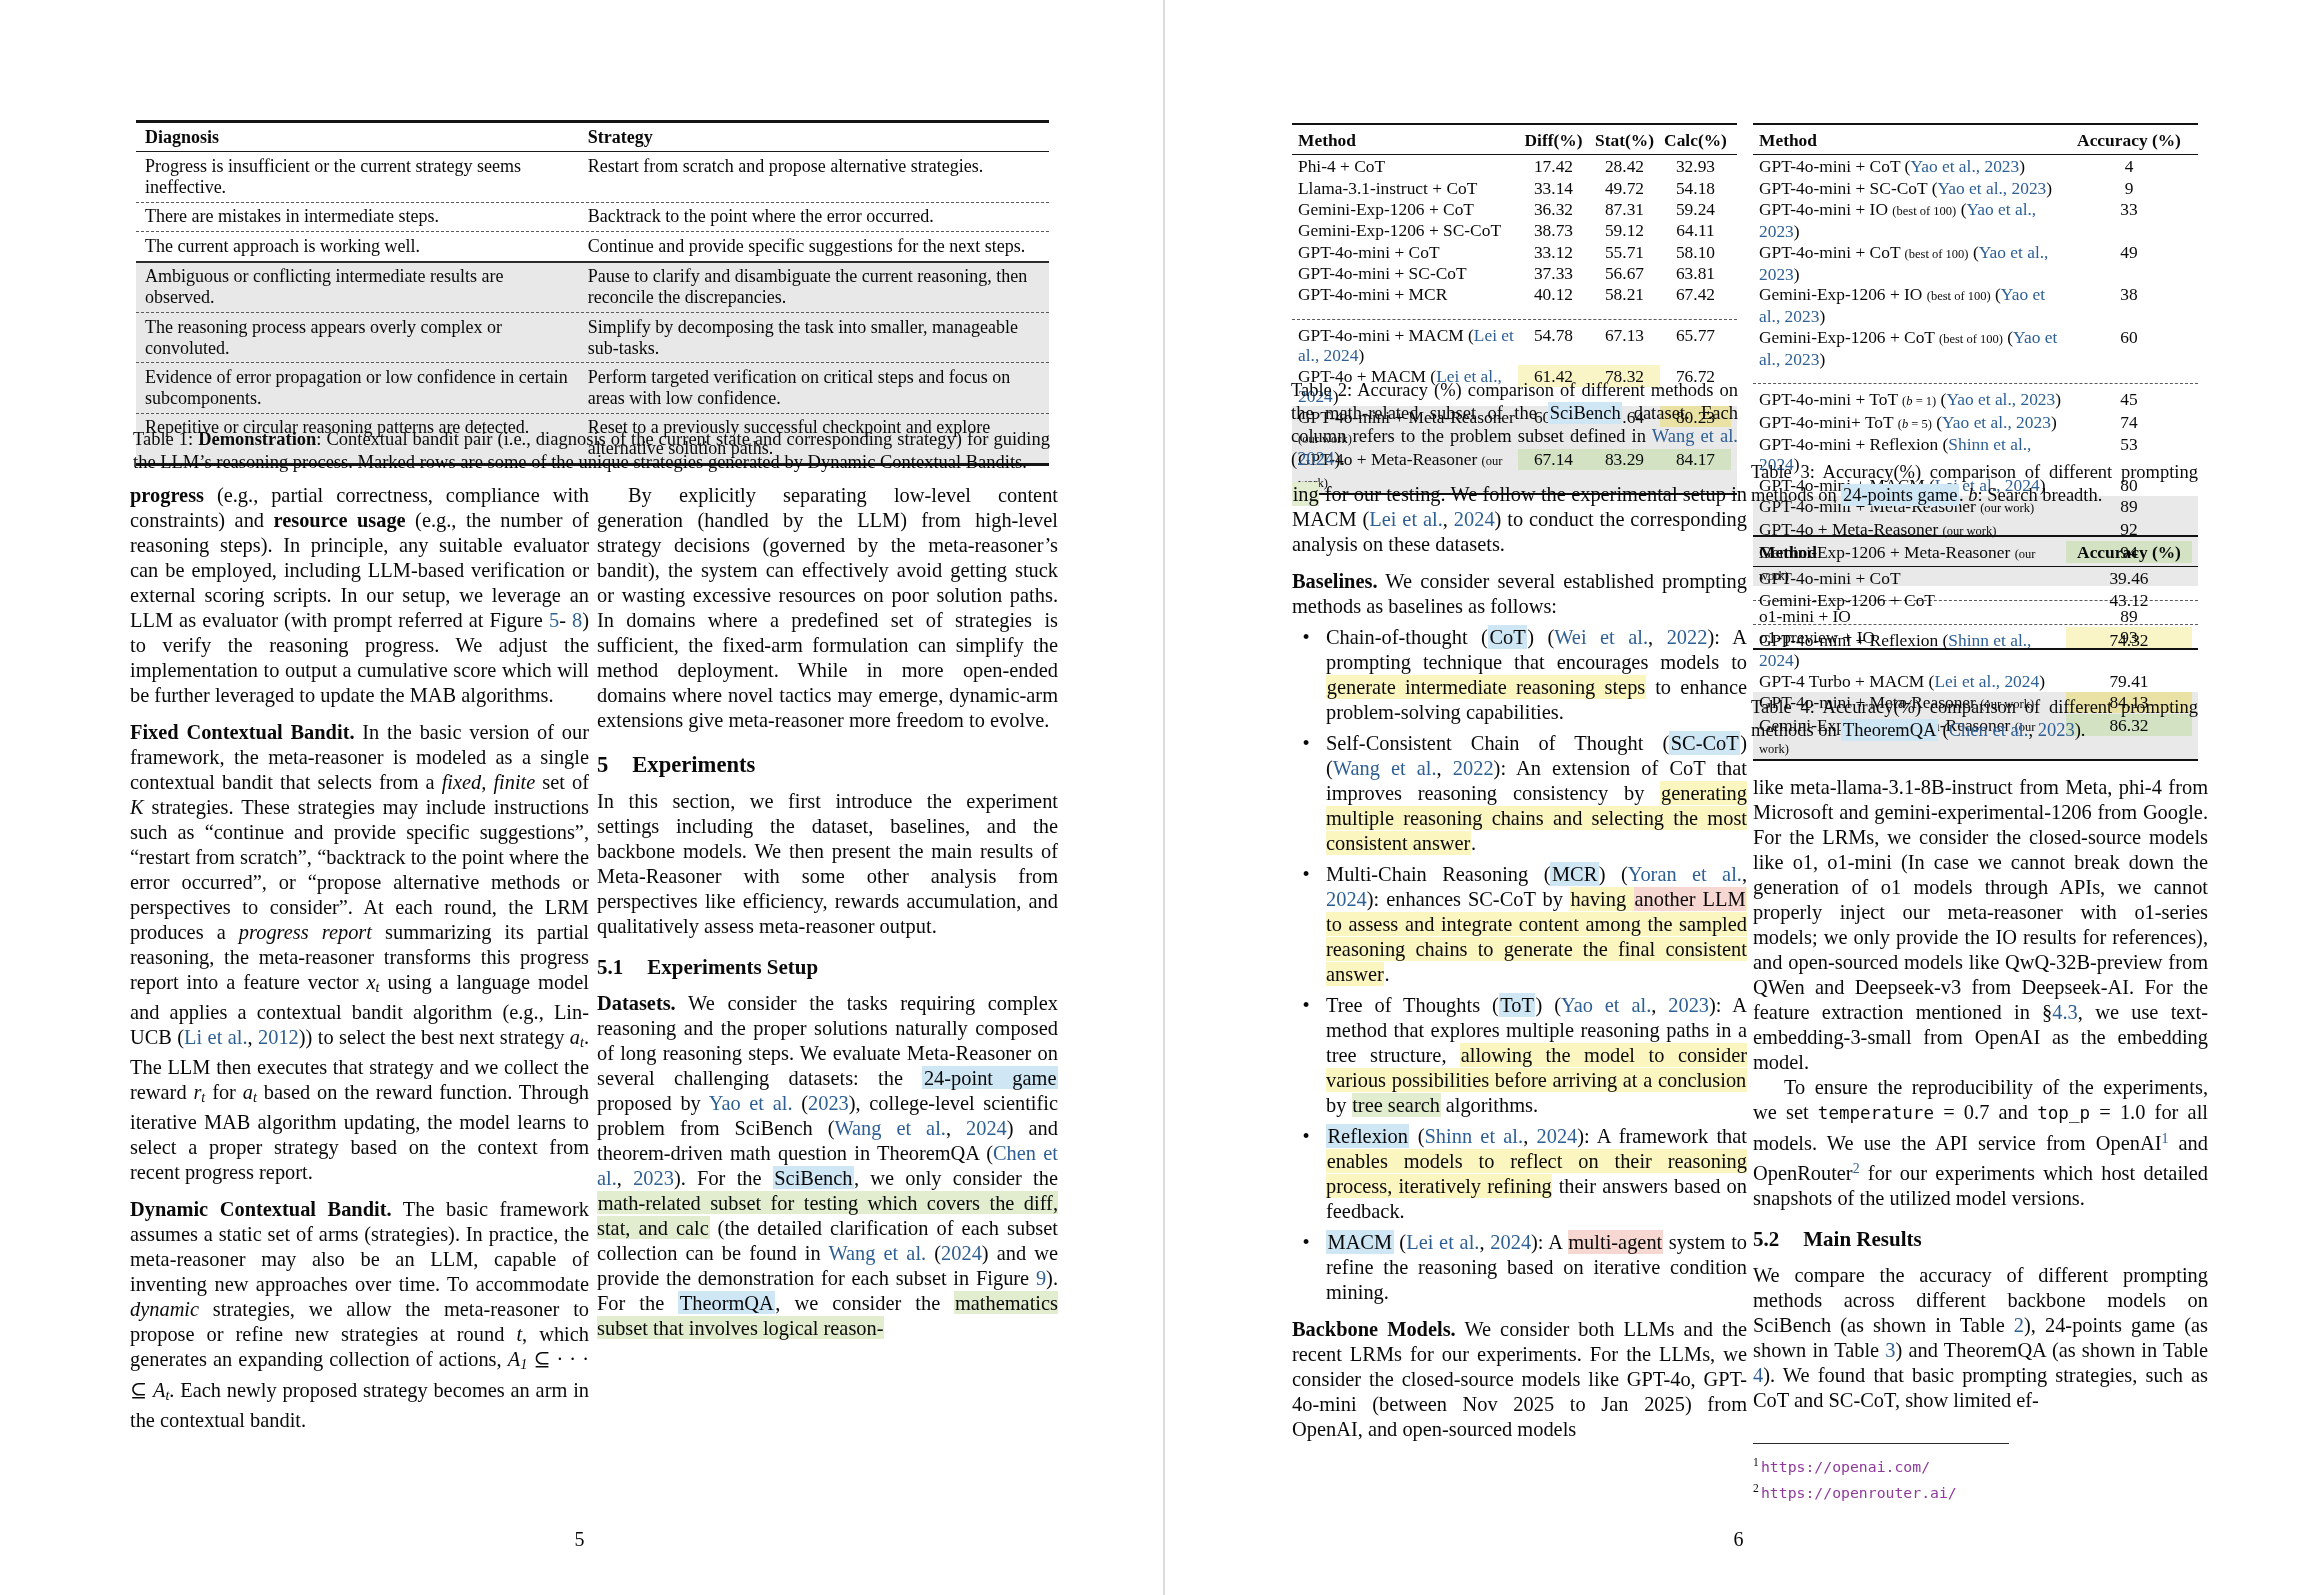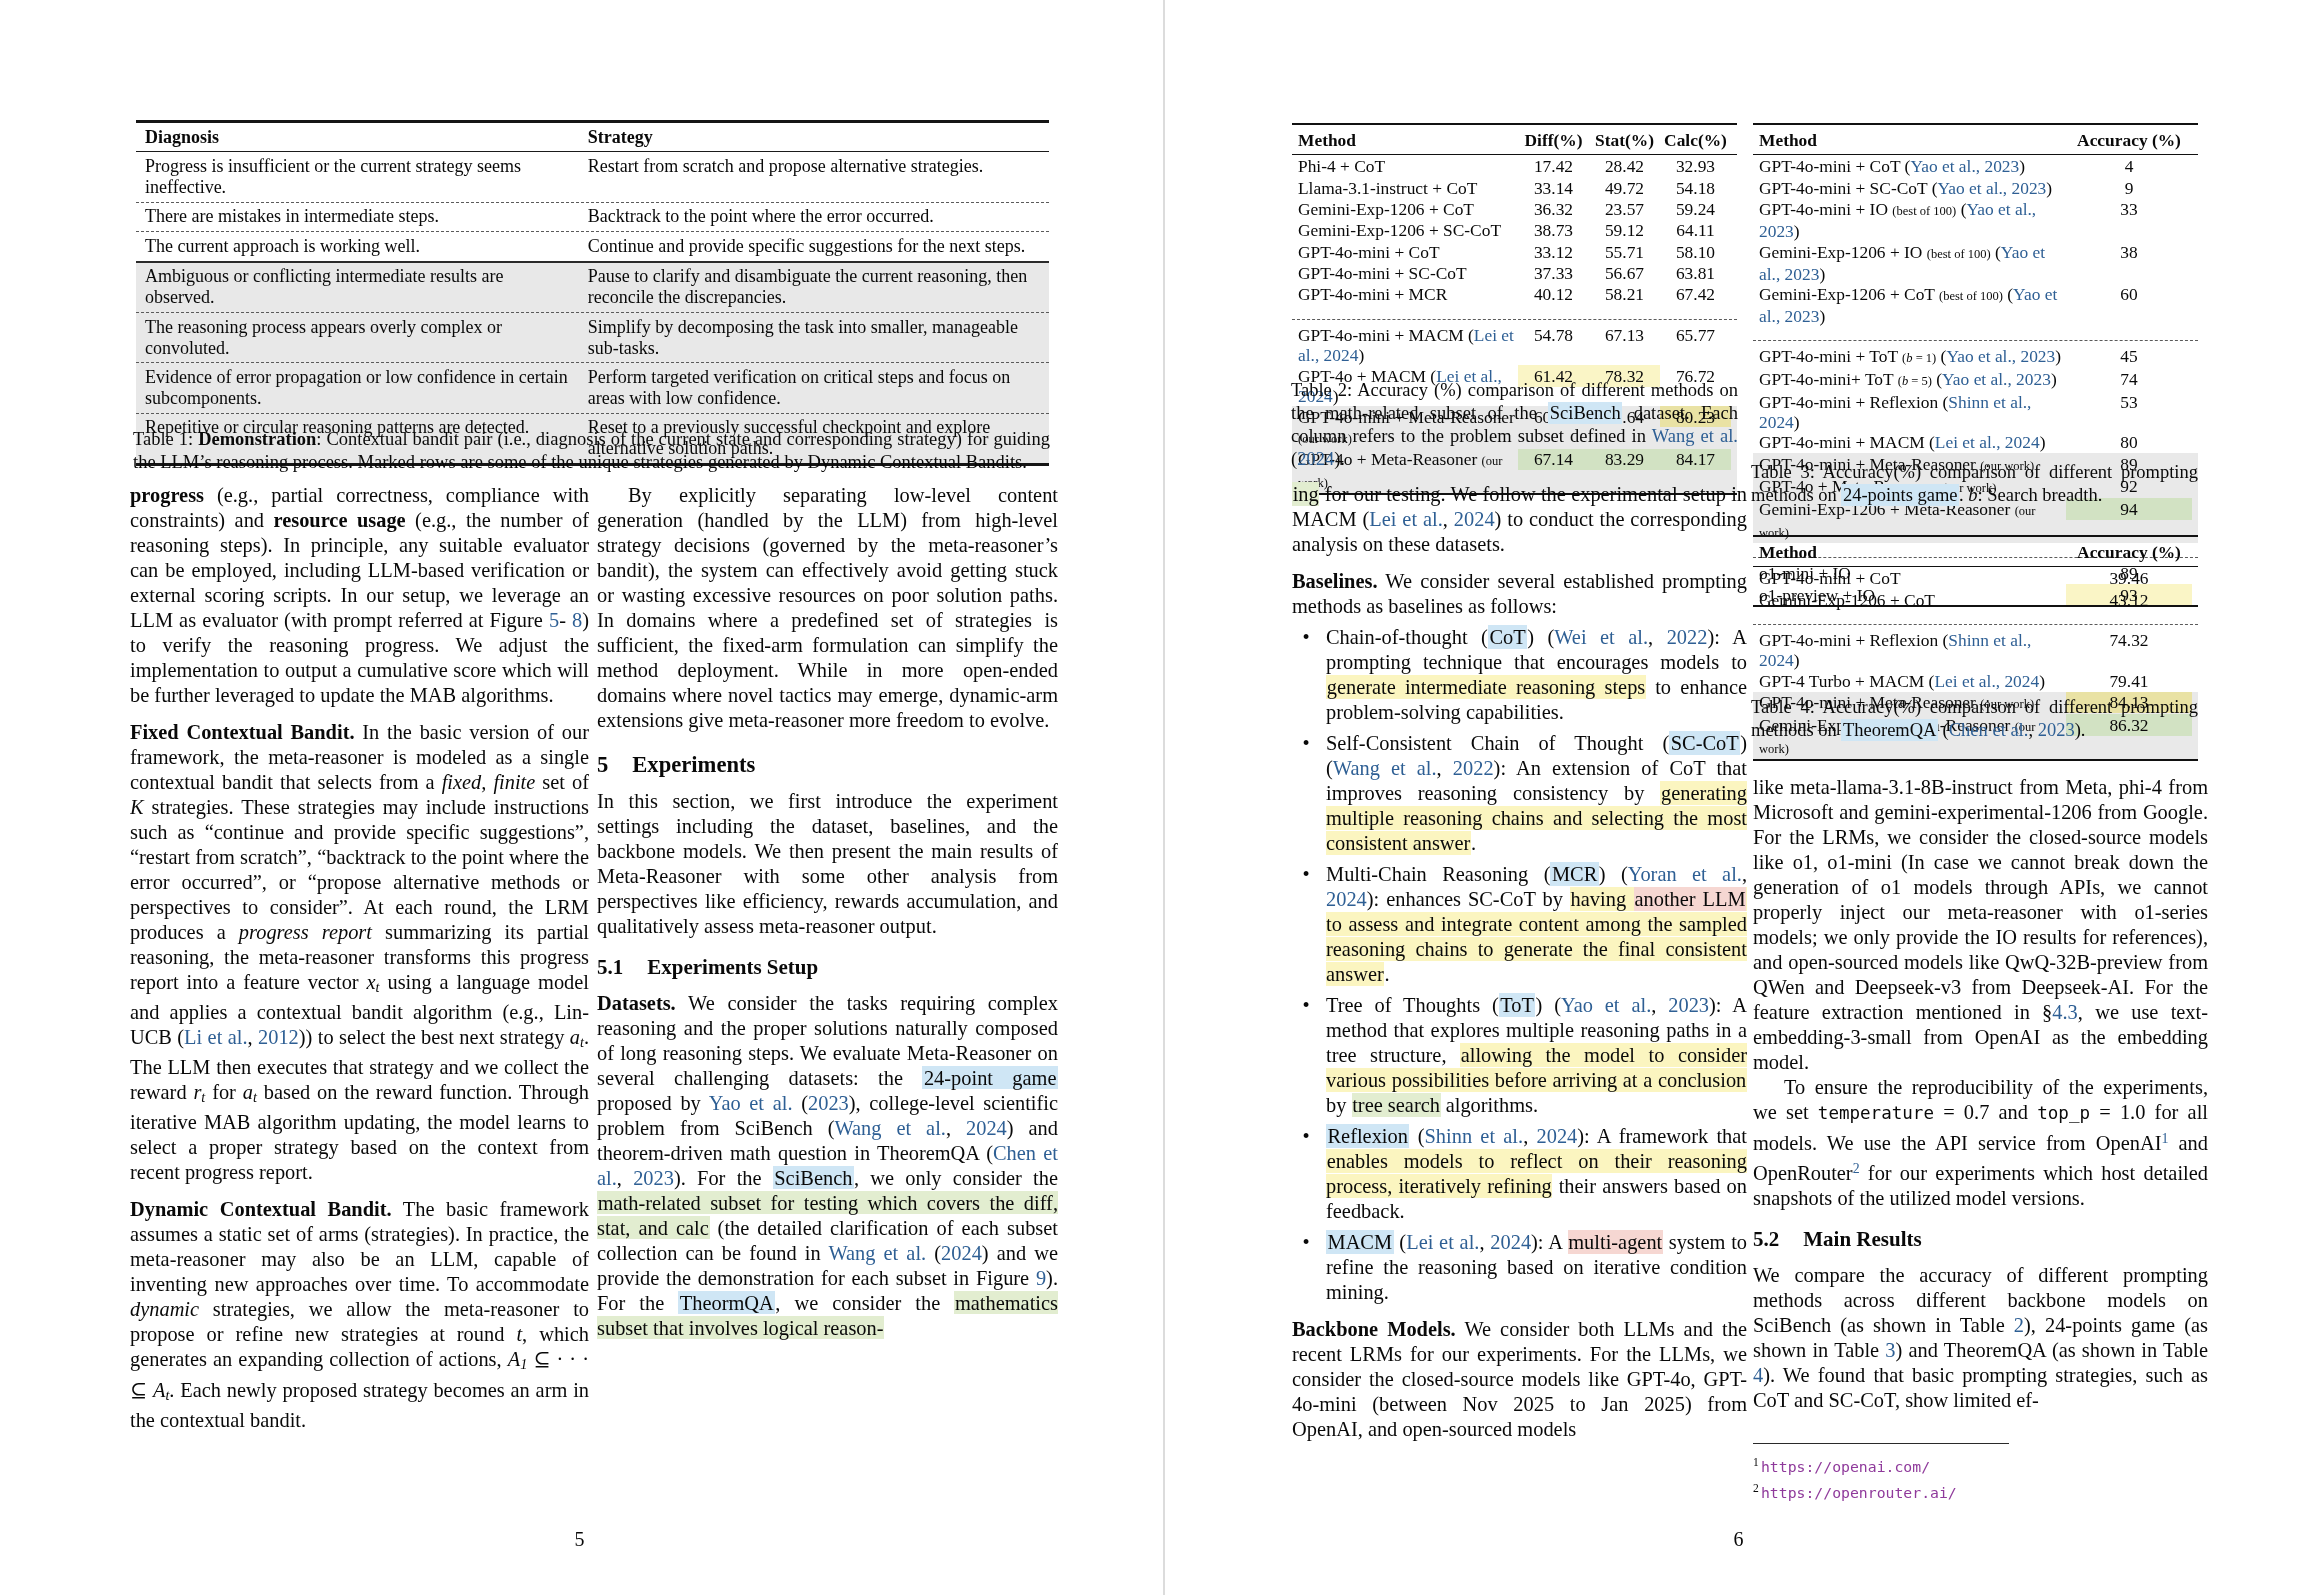--- a/index.html
+++ b/index.html
@@ -143,21 +143,21 @@
       </div>
       <div class="srow">
         <div class="sm-col"><span>Llama-3.1-instruct + CoT</span></div>
         <div class="sv">33.14</div>
         <div class="sv">49.72</div>
         <div class="sv">54.18</div>
       </div>
       <div class="srow">
         <div class="sm-col"><span>Gemini-Exp-1206 + CoT</span></div>
         <div class="sv">36.32</div>
-        <div class="sv">23.57</div>
+        <div class="sv">87.31</div>
         <div class="sv">59.24</div>
       </div>
       <div class="srow">
         <div class="sm-col"><span>Gemini-Exp-1206 + SC-CoT</span></div>
         <div class="sv">38.73</div>
         <div class="sv">59.12</div>
         <div class="sv">64.11</div>
       </div>
       <div class="srow">
         <div class="sm-col"><span>GPT-4o-mini + CoT</span></div>
@@ -228,20 +228,24 @@
       </div>
       <div class="srow">
         <div class="sm-col"><span>GPT-4o-mini + SC-CoT (</span><span class="seg-l">Yao et al., 2023</span><span>)</span></div>
         <div class="sv">9</div>
       </div>
       <div class="srow">
         <div class="sm-col"><span>GPT-4o-mini + IO </span><span class="seg-sm">(best of 100)</span><span> (</span><span class="seg-l">Yao et al., 2023</span><span>)</span></div>
         <div class="sv">33</div>
       </div>
       <div class="srow">
+        <div class="sm-col"><span>GPT-4o-mini + CoT </span><span class="seg-sm">(best of 100)</span><span> (</span><span class="seg-l">Yao et al., 2023</span><span>)</span></div>
+        <div class="sv">49</div>
+      </div>
+      <div class="srow">
         <div class="sm-col"><span>Gemini-Exp-1206 + IO </span><span class="seg-sm">(best of 100)</span><span> (</span><span class="seg-l">Yao et al., 2023</span><span>)</span></div>
         <div class="sv">38</div>
       </div>
       <div class="srow">
         <div class="sm-col"><span>Gemini-Exp-1206 + CoT </span><span class="seg-sm">(best of 100)</span><span> (</span><span class="seg-l">Yao et al., 2023</span><span>)</span></div>
         <div class="sv">60</div>
       </div>
       <div class="srow d">
         <div class="sm-col"><span>GPT-4o-mini + ToT </span><span class="seg-sm">(</span><span class="seg-smi">b</span><span class="seg-sm"> = 1)</span><span> (</span><span class="seg-l">Yao et al., 2023</span><span>)</span></div>
         <div class="sv">45</div>

